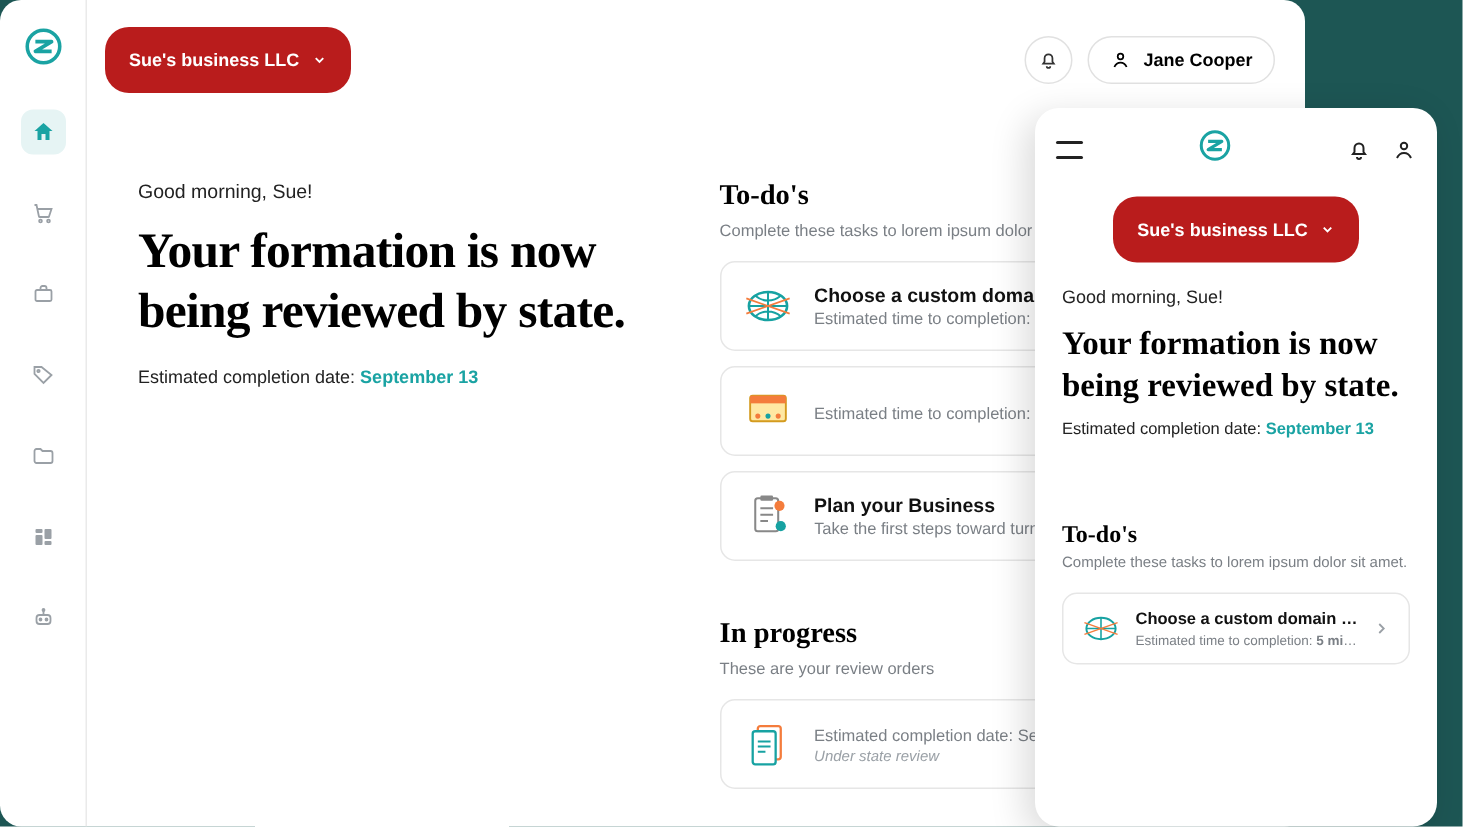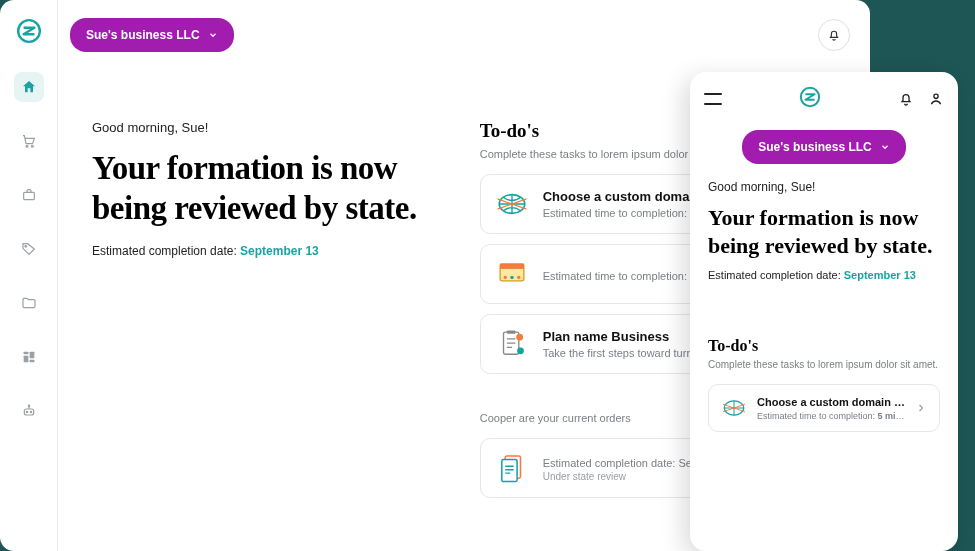--- a/index.html
+++ b/index.html
@@ -7,21 +7,21 @@
   body { background:#1d5654; }
 
   .desktop { position:absolute; top:0; left:0; width:870px; height:551px; background:#fff; border-radius:14px; overflow:hidden; }
   .side-rail { position:absolute; top:0; left:0; width:58px; height:100%; border-right:1px solid #eaeaea; display:flex; flex-direction:column; align-items:center; padding-top:18px; gap:24px;}
   .logo { width:26px; height:26px; color:#1aa3a3; }
   .rail-icon { width:30px; height:30px; display:flex; align-items:center; justify-content:center; border-radius:8px; color:#9aa0a6; }
   .rail-icon.active { background:#e6f4f4; color:#1aa3a3; }
   .rail-icon svg { width:16px; height:16px; }
 
   .topbar { position:absolute; top:18px; left:70px; right:20px; display:flex; align-items:center; gap:10px; }
-  .pill { background:#a21caf; color:#fff; font-size:12px; font-weight:600; height:34px; padding:0 16px; border-radius:16px; display:flex; align-items:center; gap:8px; }
+  .pill { background:#b91c1c; color:#fff; font-size:12px; font-weight:600; height:44px; padding:0 16px; border-radius:16px; display:flex; align-items:center; gap:8px; }
   .chev { width:10px; height:10px; }
   .spacer { flex:1; }
   .circle-btn { width:32px; height:32px; border:1px solid #e1e1e1; border-radius:50%; display:flex; align-items:center; justify-content:center; background:#fff; color:#333; }
   .user-btn { height:32px; padding:0 14px; border:1px solid #e1e1e1; border-radius:16px; display:flex; align-items:center; gap:8px; background:#fff; font-size:12px; font-weight:600; }
   .user-btn svg { width:14px; height:14px; }
 
   .main { position:absolute; top:120px; left:92px; right:20px; bottom:0; display:flex; gap:40px; }
   .left-col { width:410px; }
   .greet { font-size:13px; color:#222; margin-bottom:14px; }
   .hero { font-family: Georgia, "Times New Roman", serif; font-weight:700; font-size:33px; line-height:1.2; letter-spacing:-0.5px; margin-bottom:16px; }
@@ -29,21 +29,21 @@
   .est .date { color:#1aa3a3; font-weight:600; }
 
   .right-col { flex:1; }
   .sec-title { font-family: Georgia, serif; font-weight:700; font-size:19px; margin-bottom:6px; }
   .sec-sub { font-size:11px; color:#7a7f85; margin-bottom:14px; }
   .card { border:1px solid #e6e6e6; border-radius:10px; padding:12px 14px; display:flex; align-items:center; gap:14px; margin-bottom:10px; }
   .card-icon { width:34px; height:34px; flex-shrink:0; display:flex; align-items:center; justify-content:center; }
   .card-body { flex:1; min-width:0; }
   .card-title { font-size:13px; font-weight:700; color:#111; white-space:nowrap; overflow:hidden; text-overflow:ellipsis; }
   .card-sub { font-size:11px; color:#7a7f85; margin-top:3px; white-space:nowrap; overflow:hidden; text-overflow:ellipsis; }
-  .card-sub2 { font-size:10px; color:#9aa0a6; margin-top:2px; }
+  .card-sub2 { font-size:10px; color:#9aa0a6; margin-top:2px;font-style:italic; }
   .sec-gap { height:28px; }
 
   
   .mobile { position:absolute; top:72px; left:690px; width:268px; height:479px; background:#fff; border-radius:16px; box-shadow: -6px 6px 24px rgba(0,0,0,.15); overflow:hidden; display:flex; flex-direction:column; }
   .m-top { display:flex; align-items:center; justify-content:space-between; padding:14px 14px 10px 14px; }
   .m-ham { width:18px; height:12px; display:flex; flex-direction:column; justify-content:space-between; }
   .m-ham span { height:2px; background:#222; border-radius:2px; }
   .m-logo { width:22px; height:22px; color:#1aa3a3; }
   .m-actions { display:flex; gap:14px; color:#222; }
   .m-actions svg { width:16px; height:16px; }
@@ -127,20 +127,27 @@
           <path d="M6 9l6 6 6-6"></path>
         </svg>
     </div>
     <div class="spacer"></div>
     <div class="circle-btn">
       <svg width="14" height="14" viewBox="0 0 24 24" fill="none" stroke="currentColor" stroke-width="2">
           <path d="M18 16H6l1.5-2V10a4.5 4.5 0 1 1 9 0v4z"></path>
           <path d="M10 19a2 2 0 0 0 4 0"></path>
         </svg>
     </div>
+    <div class="user-btn">
+      <svg viewBox="0 0 24 24" fill="none" stroke="currentColor" stroke-width="2">
+          <circle cx="12" cy="8" r="3.2"></circle>
+          <path d="M5 20c1.5-3.5 4-5 7-5s5.5 1.5 7 5"></path>
+        </svg>
+      <span>Jane Cooper</span>
+    </div>
   </div>
 
   <div class="main">
     <div class="left-col">
       <div class="greet">Good morning, Sue!</div>
       <div class="hero">Your formation is now being reviewed by state.</div>
       <div class="est">
         <span>Estimated completion date: </span><span class="date">September 13</span>
       </div>
     </div>
@@ -182,27 +189,28 @@
         <div class="card-icon">
           <svg viewBox="0 0 40 40">
               <rect x="10" y="6" width="18" height="26" rx="2" fill="#fff" stroke="#888" stroke-width="1.6"></rect>
               <rect x="14" y="4" width="10" height="4" rx="1" fill="#888"></rect>
               <path d="M14 14h10M14 19h10M14 24h6" stroke="#888" stroke-width="1.6"></path>
               <circle cx="29" cy="12" r="4" fill="#f47c3c"></circle>
               <circle cx="30" cy="28" r="4" fill="#17a2a2"></circle>
             </svg>
         </div>
         <div class="card-body">
-          <div class="card-title">Plan name Business</div>
+          <div class="card-title">Plan your Business</div>
           <div class="card-sub">Take the first steps toward turning your idea into a business.</div>
         </div>
       </div>
 
       <div class="sec-gap"></div>
-      <div class="sec-sub">Cooper are your current orders</div>
+      <div class="sec-title">In progress</div>
+      <div class="sec-sub">These are your review orders</div>
 
       <div class="card">
         <div class="card-icon">
           <svg viewBox="0 0 40 40">
               <rect x="12" y="6" width="18" height="26" rx="2" fill="#fff" stroke="#f47c3c" stroke-width="1.8"></rect>
               <rect x="8" y="10" width="18" height="26" rx="2" fill="#fff" stroke="#17a2a2" stroke-width="1.8"></rect>
               <path d="M12 18h10M12 22h10M12 26h6" stroke="#17a2a2" stroke-width="1.6"></path>
             </svg>
         </div>
         <div class="card-body">

